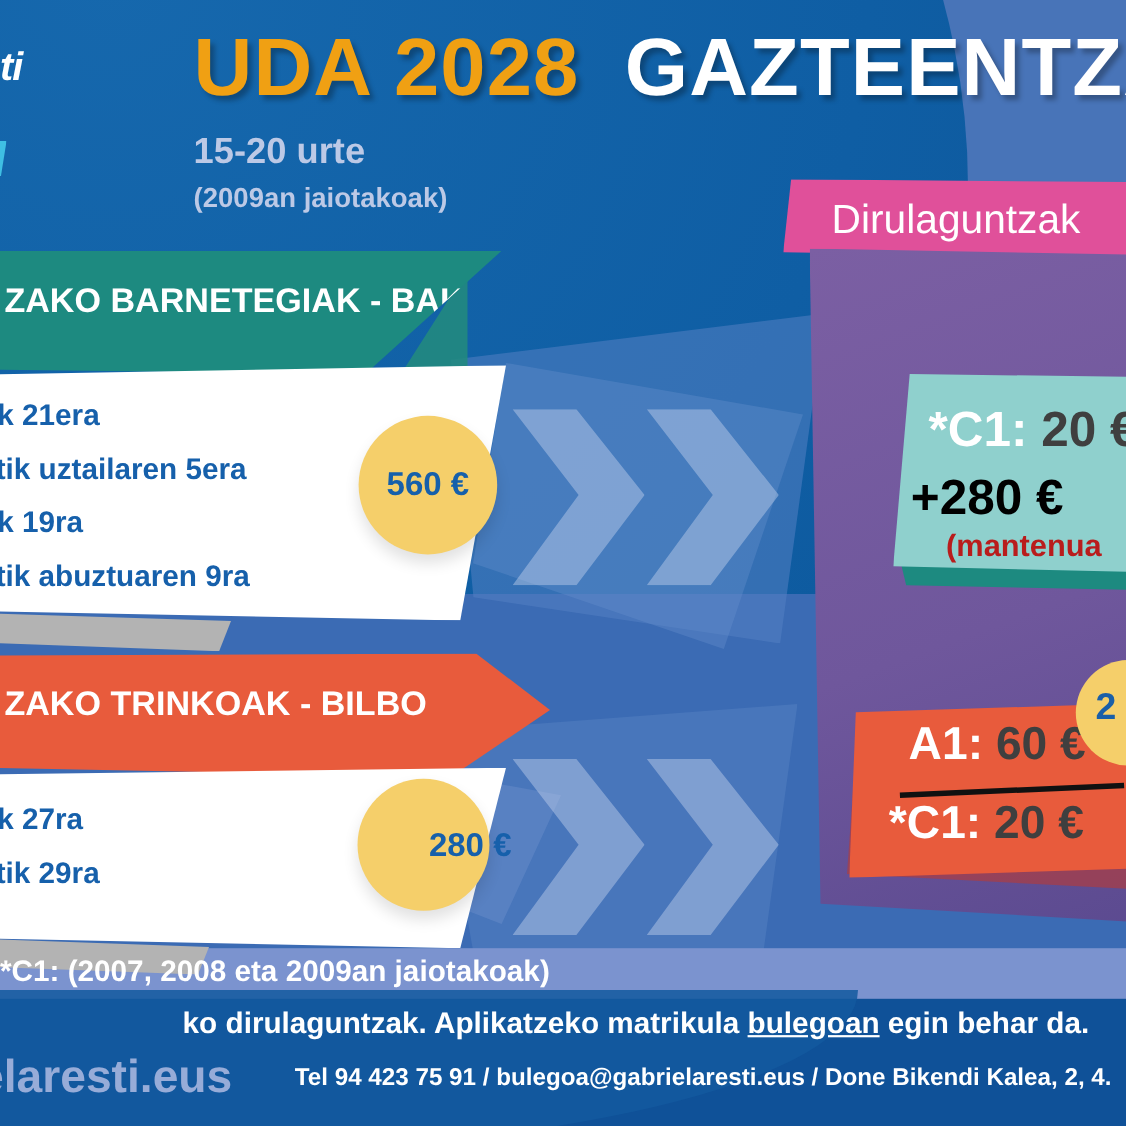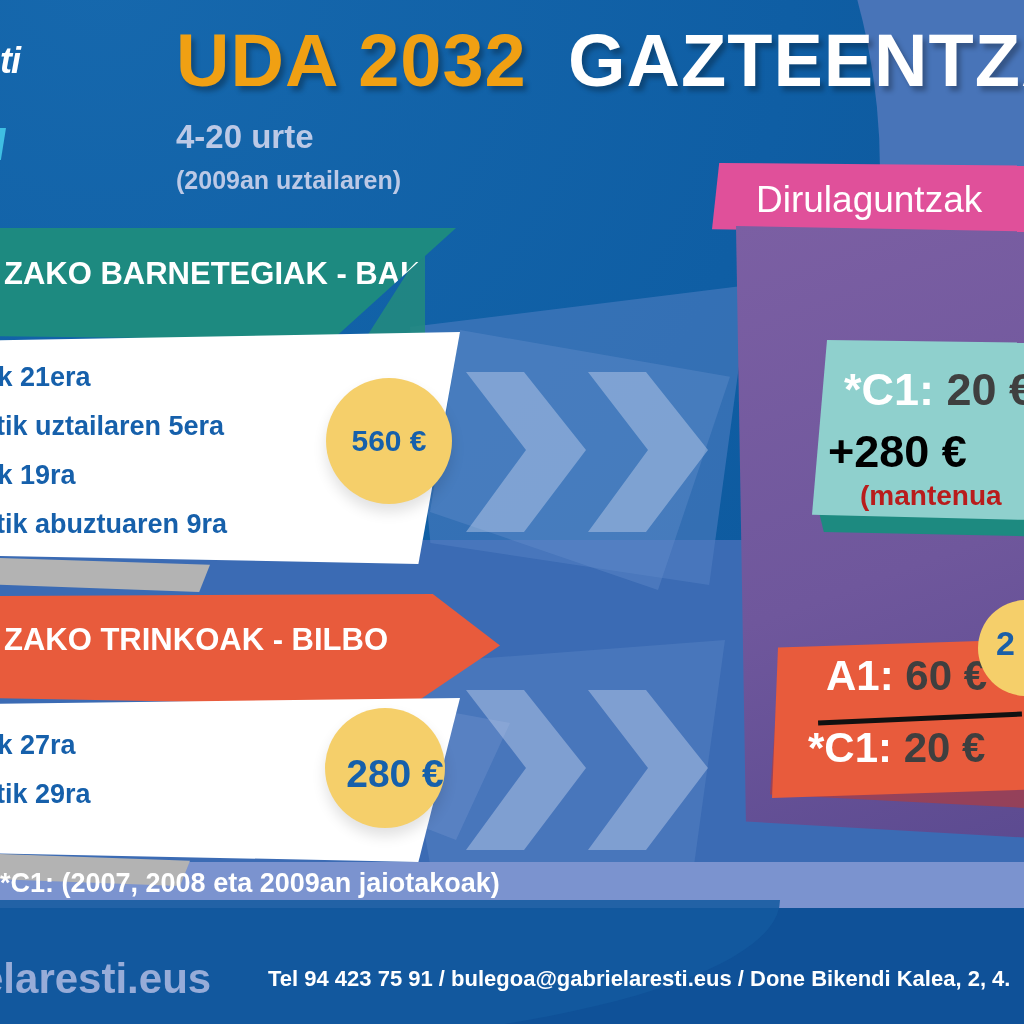--- a/index.html
+++ b/index.html
@@ -206,22 +206,22 @@
   }
   .list-2{position:absolute;left:-58px;top:730px;}
   .list-2 .row{
     font-size:27px;font-weight:bold;color:#1660ab;white-space:nowrap;margin-bottom:18px;
   }
   .circle-280{
     position:absolute;left:325px;top:708px;width:120px;height:120px;border-radius:50%;
     background:#f5cf6a;box-shadow:0 8px 14px rgba(0,0,0,.12);
   }
   .circle-280 span{
-    position:absolute;left:0;top:44px;width:140px;text-align:center;
-    font-size:39px;font-weight:bold;color:#1660ab;
+    position:absolute;left:0;top:44px;width:140px;text-align:right;
+    font-size:30px;font-weight:bold;color:#1660ab;
   }
 
   
   .footnote{
     position:absolute;left:0;top:868px;width:1024px;text-align:left;
     font-size:27px;font-weight:bold;color:#ffffff;
   }
 
   
   .hade{
@@ -261,24 +261,24 @@
   <div class="bg-bottom-swoosh"></div>
 
   <div class="logo">
     <div class="logo-word">aresti</div>
     <div class="logo-word2">gia*</div>
     <div class="logo-tag">
       
     </div>
   </div>
 
-  <div class="h-uda">UDA 2032</div>
+  <div class="h-uda">UDA 2028</div>
   <div class="h-gaz">GAZTEENTZA</div>
-  <div class="h-age">4-20 urte</div>
-  <div class="h-born">(2009an uztailaren)</div>
+  <div class="h-age">15-20 urte</div>
+  <div class="h-born">(2009an jaiotakoak)</div>
 
   <div class="pink-banner">
     <span>Dirulaguntzak</span>
   </div>
 
   <div class="purple-panel"></div>
 
   <div class="chev" style="left:466px;top:372px;">
     <svg width="120" height="160" viewBox="0 0 120 160">
         <polygon points="0,0 58,0 120,78 58,160 0,160 60,78" fill="#ccd8f0"></polygon>
@@ -348,16 +348,17 @@
       <span class="lbl">*</span><span class="lbl">C1:</span> <span>20 €</span>
     </div>
   </div>
 
   <div class="badge-cut">
     <span>2</span>
   </div>
 
   <div class="footnote">*C1: (2007, 2008 eta 2009an jaiotakoak)</div>
 
+  <div class="hade-text"><span>ko dirulaguntzak. Aplikatzeko matrikula </span><u>bulegoan</u><span> egin behar da.</span></div>
   <div class="web">rielaresti.eus</div>
   <div class="contact">Tel 94 423 75 91 / bulegoa@gabrielaresti.eus / Done Bikendi Kalea, 2, 4.</div>
 
 </div>
 
 </body></html>

